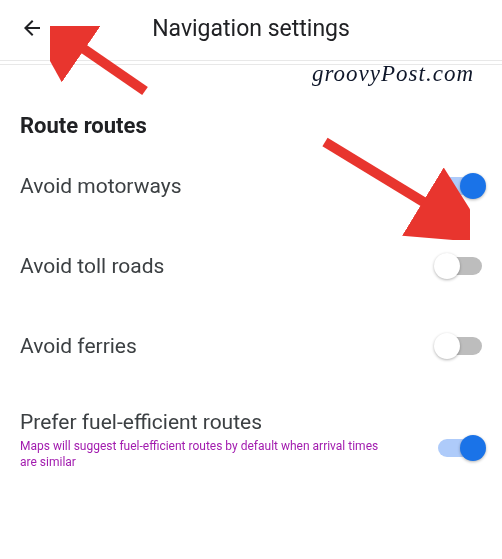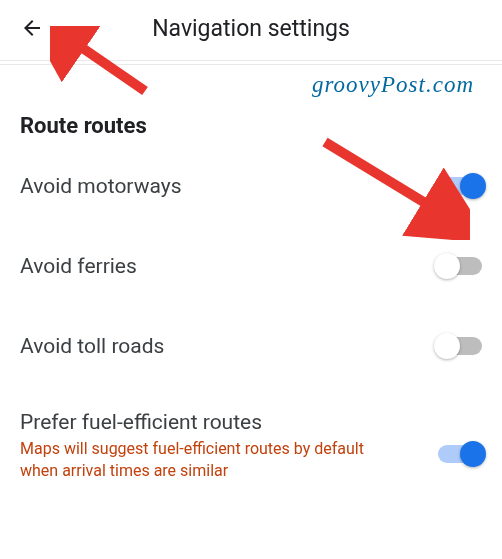--- a/index.html
+++ b/index.html
@@ -34,24 +34,24 @@
     .header-title {
       position: absolute;
       left: 50%;
       transform: translateX(-50%);
       font-size: 23px;
       color: #202124;
       font-weight: 400;
     }
     .watermark {
       position: absolute;
-      top: 72px;
+      top: 61px;
       right: 28px;
       font-size: 23px;
-      color: #0369a1;
+      color: #0f172a;
       font-family: Georgia, serif;
       font-style: italic;
       letter-spacing: 1px;
     }
     .divider {
       height: 1px;
       background: #e8e8e8;
       width: 100%;
     }
     .divider.top { margin-top: 4px; }
@@ -80,22 +80,22 @@
     .row-text {
       flex: 1;
       padding-right: 20px;
     }
     .row-label {
       font-size: 21px;
       color: #3c4043;
       font-weight: 400;
     }
     .row-sublabel {
-      font-size: 16px;
-      color: #c2410c;
+      font-size: 12px;
+      color: #a21caf;
       margin-top: 4px;
       line-height: 1.35;
     }
     .toggle {
       position: relative;
       width: 44px;
       height: 18px;
       border-radius: 10px;
       flex-shrink: 0;
     }
@@ -159,30 +159,30 @@
     <div class="row-text">
       <div class="row-label">Avoid motorways</div>
     </div>
     <div class="toggle on">
       <div class="toggle-knob"></div>
     </div>
   </div>
 
   <div class="row">
     <div class="row-text">
+      <div class="row-label">Avoid toll roads</div>
+    </div>
+    <div class="toggle off">
+      <div class="toggle-knob"></div>
+    </div>
+  </div>
+
+  <div class="row">
+    <div class="row-text">
       <div class="row-label">Avoid ferries</div>
-    </div>
-    <div class="toggle off">
-      <div class="toggle-knob"></div>
-    </div>
-  </div>
-
-  <div class="row">
-    <div class="row-text">
-      <div class="row-label">Avoid toll roads</div>
     </div>
     <div class="toggle off">
       <div class="toggle-knob"></div>
     </div>
   </div>
 
   <div class="row with-sub">
     <div class="row-text">
       <div class="row-label">Prefer fuel-efficient routes</div>
       <div class="row-sublabel">Maps will suggest fuel-efficient routes by default when arrival times are similar</div>

